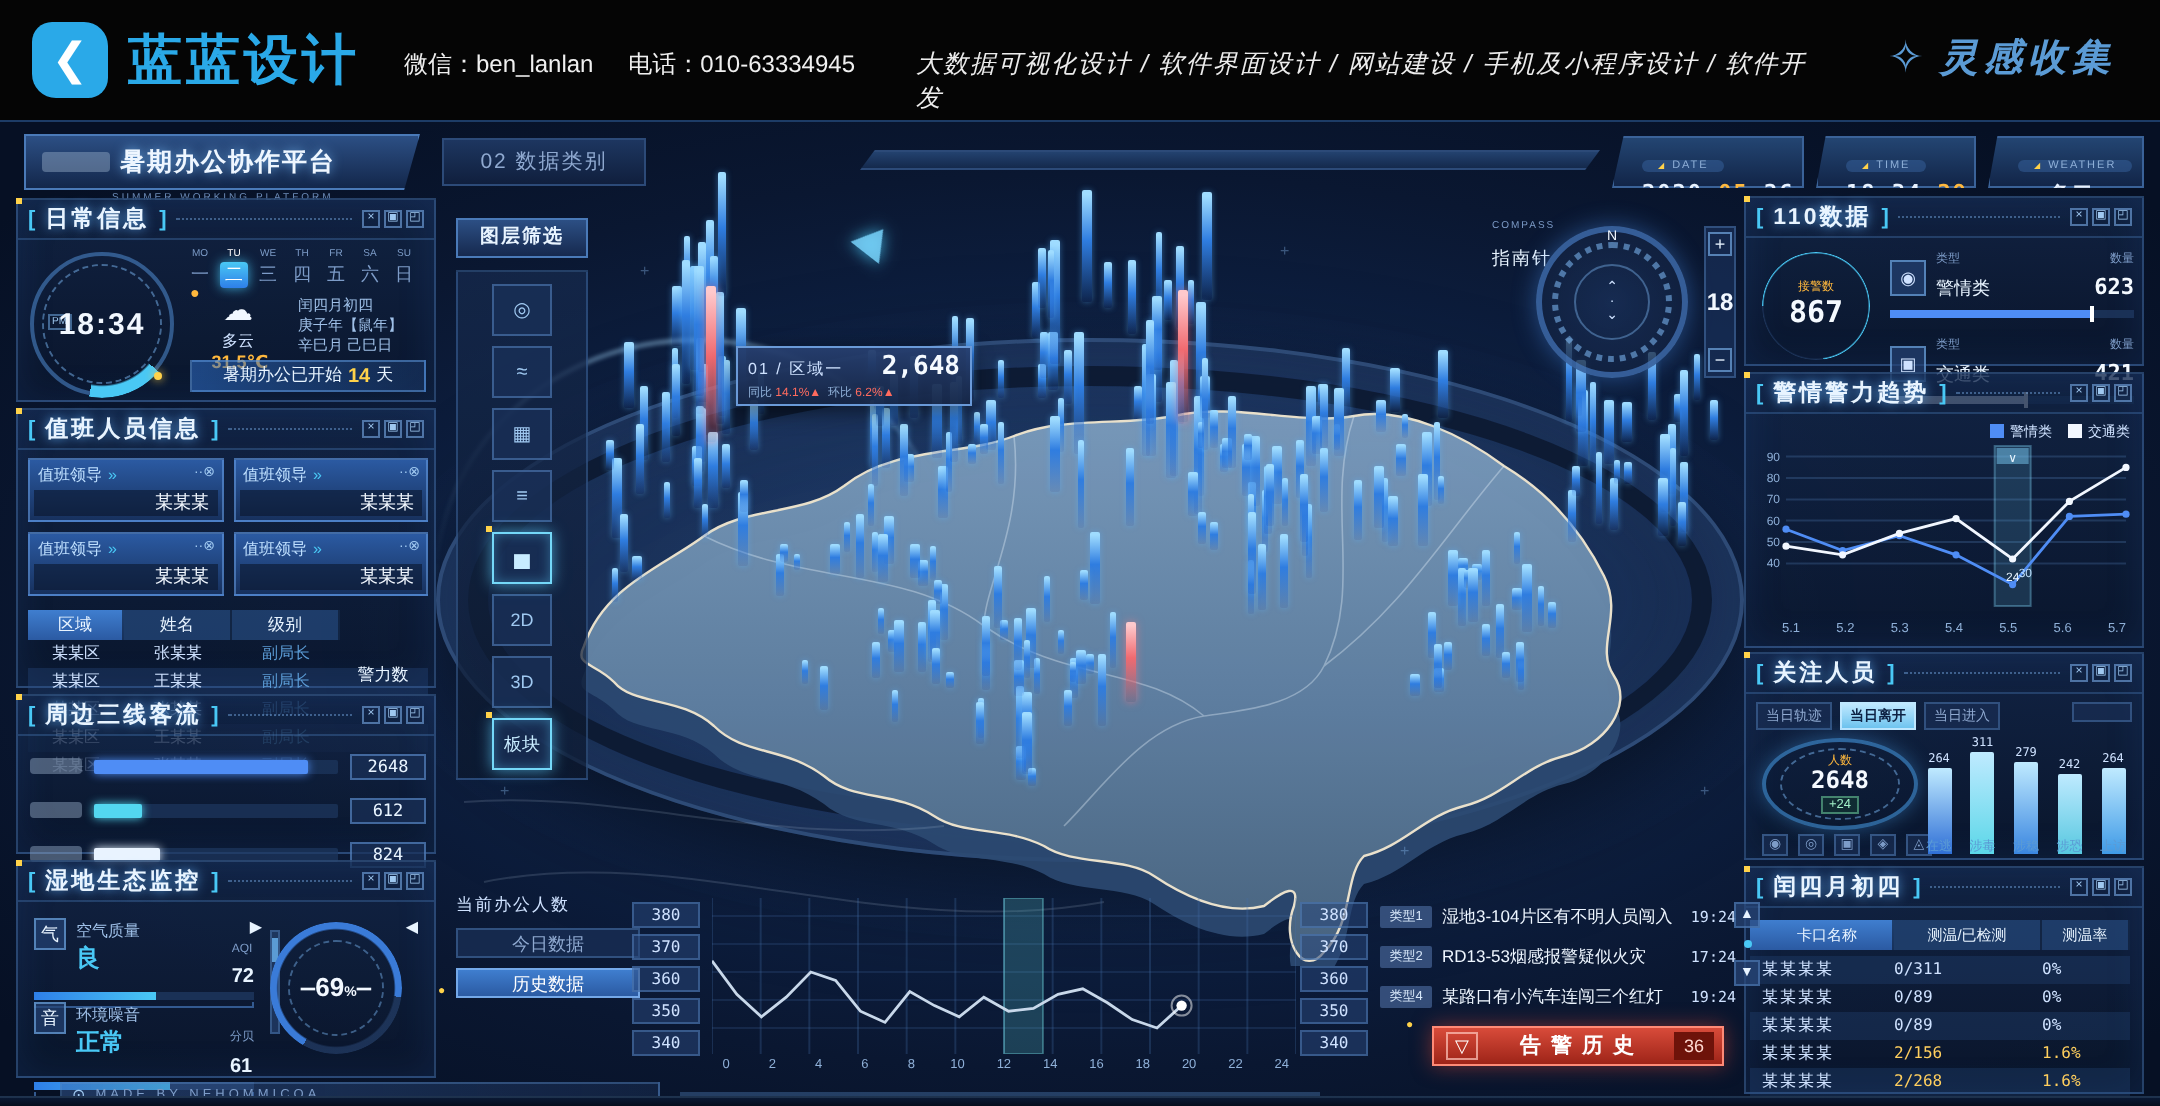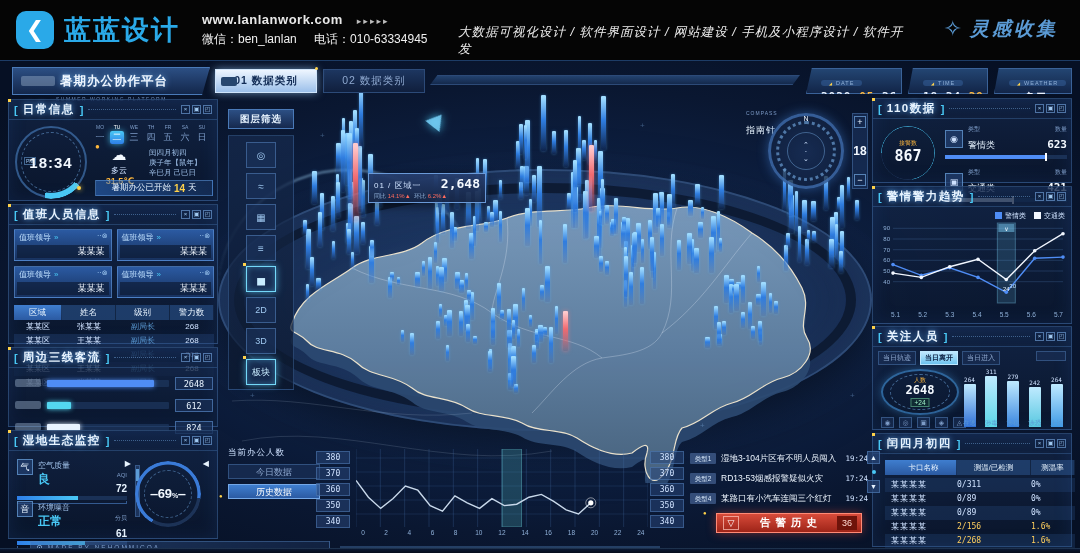--- a/index.html
+++ b/index.html
@@ -105,38 +105,38 @@
   .dcard .dx { position:absolute; right:3px; top:2px; font-size:7px; color:#9fc8f0; }
   .dcard .dname { position:absolute; left:2px; right:2px; bottom:2px; height:13px; background:rgba(10,22,44,.6); color:#f2f8ff; font-size:9px; text-align:right; padding-right:4px; line-height:13px; }
   #duty-table { position:absolute; left:5px; top:100px; width:200px; }
   .dt-head { display:flex; height:15px; }
   .dt-head .dth { font-size:8.5px; color:#e8f4ff; text-align:center; line-height:15px; background:rgba(46,90,150,.55); border-right:1px solid rgba(10,22,44,.6); }
   .dt-head .dth.first { background:linear-gradient(180deg,#3f7ecf,#2b5aa2);font-family:Liberation Serif, serif; }
   .dt-row { display:flex; height:14px; font-size:8px; line-height:14px; }
   .dt-row:nth-child(even) { background:rgba(40,75,130,.35); }
   .dt-c { text-align:center; color:#cfe2ff; overflow:hidden; }
   .dt-c.lvl { color:#5b9bd5; }
-  .c0{width:48px;} .c1{width:54px;} .c2{width:54px;} .c3{width:44px;}
+  .c0{width:48px;} .c1{width:54px;} .c2{width:54px;} .c3{width:44px;margin-top:25px;}
   #duty-table-body { display:block; max-height:72px; overflow:hidden; }
 
   
   #p-pass { left:8px; top:286px; width:210px; height:80px; }
   #passenger-bars { position:absolute; left:6px; top:28px; width:198px; }
   .pb-row { display:flex; align-items:center; height:14px; margin-bottom:8px; }
   .pb-track { flex:1; height:7px; background:rgba(30,55,95,.7); border-radius:1px; margin:0 6px; position:relative; }
   .pb-fill { position:absolute; left:0; top:0; bottom:0; border-radius:1px; }
   .pb-val { width:38px; height:13px; border:1px solid rgba(110,165,235,.5); background:rgba(25,48,88,.7); color:#e8f4ff; font-size:8.5px; text-align:center; line-height:12px; font-family:"DejaVu Sans Mono",monospace; }
 
   
   #p-eco { left:8px; top:369px; width:210px; height:109px; }
   .eco-block { position:absolute; left:8px; width:110px; }
   .eco-ico { width:16px; height:16px; border:1px solid rgba(120,180,240,.6); background:rgba(35,65,115,.7); color:#e8f4ff; font-size:9px; text-align:center; line-height:15px; float:left; margin-right:5px; }
   .eco-lab { font-size:8px; color:#9fc0e8; padding-top:1px; }
   .eco-val { font-size:12px; font-weight:bold; color:#49c8f5; }
-  .eco-unit { float:right; text-align:right; margin-top:-16px; }
+  .eco-unit { float:right; margin-top:-16px; }
   .eco-unit .u { font-size:6px; color:#7d9cc8; display:block; }
   .eco-unit .n { font-size:10px; color:#e8f4ff; font-weight:bold; }
   .eco-prog { clear:both; margin-top:4px; height:4px; background:rgba(30,55,95,.8); position:relative; }
   .eco-prog i { position:absolute; left:0; top:0; bottom:0; background:linear-gradient(90deg,#2e7fe8,#49c8f5); }
   .eco-ticks { height:3px; border-left:1px solid #335a90; border-right:1px solid #335a90; border-bottom:1px solid #335a90; margin-top:1px; }
   .eco-gauge { position:absolute; right:16px; top:30px; width:66px; height:66px; }
   .eg-ring { position:absolute; inset:0; border-radius:50%;
     background:conic-gradient(from 210deg, #3a7bd8 0 248deg, rgba(44,74,120,.55) 248deg 360deg);
     -webkit-mask:radial-gradient(circle, transparent 62%, #000 64% 82%, transparent 84%); mask:radial-gradient(circle, transparent 62%, #000 64% 82%, transparent 84%); }
   .eg-inner { position:absolute; inset:9px; border-radius:50%; border:1px dashed rgba(120,180,240,.45); }
@@ -223,21 +223,21 @@
   #focus-icons { position:absolute; left:8px; top:90px; display:flex; gap:5px; }
   .fico { width:13px; height:11px; border:1px solid rgba(90,140,200,.45); background:rgba(26,48,88,.6); color:#7d9cc8; font-size:7px; text-align:center; line-height:10px; cursor:pointer; }
   #focus-bars { position:absolute; right:6px; top:34px; width:104px; height:66px; display:flex; align-items:flex-end; justify-content:space-between; }
   .fbar-col { width:17px; display:flex; flex-direction:column; align-items:center; }
   .fbar-v { font-size:6px; color:#cfe2ff; margin-bottom:1px; font-family:"DejaVu Sans Mono",monospace; }
   .fbar { width:12px; border-radius:1px 1px 0 0; }
   #focus-xlab { position:absolute; right:6px; top:92px; width:104px; display:flex; justify-content:space-between; }
   #focus-xlab span { width:17px; text-align:center; font-size:6.5px; color:#5b9bd5; }
 
   #p-check { left:872px; top:372px; width:200px; height:114px; }
-  #check-table { position:absolute; left:12px; top:26px; width:190px; }
+  #check-table { position:absolute; left:2px; top:26px; width:190px; }
   .ck-head { display:flex; height:15px; margin-bottom:3px; }
   .ck-head .h { font-size:7.5px; color:#e8f4ff; text-align:center; line-height:15px; background:rgba(46,90,150,.5); border-right:1px solid rgba(10,22,44,.6); }
   .ck-head .h.first { background:linear-gradient(180deg,#3f7ecf,#2b5aa2); }
   .ck-row { display:flex; height:14px; font-size:8px; line-height:14px; }
   .ck-row:nth-child(odd) { background:rgba(40,75,130,.3); }
   .ck-c { color:#cfe2ff; text-align:left; letter-spacing:1px; }
   .ck-c.num { font-family:"DejaVu Sans Mono",monospace; letter-spacing:0; }
   .ck-row.warn .num, .ck-row.warn .rate { color:#ffcf5e; }
   .k0{width:72px; text-align:left; padding-left:6px;} .k1{width:74px;} .k2{width:44px;}
 
@@ -274,24 +274,20 @@
 </style>
 </head>
 <body>
 
 <div id="stage">
 
   <div id="site-header">
     <div class="logo-mark">❮</div>
     <div class="logo-text">蓝蓝设计</div>
     <div class="contact-col">
-      <div class="contact-row1">
-        <span>www.lanlanwork.com</span>
-        <span class="arrows">▸▸▸▸▸</span>
-      </div>
       <div class="contact-row2">
         <b><span>微信：</span><span>ben_lanlan</span></b>
         <b><span>电话：</span><span>010-63334945</span></b>
       </div>
     </div>
     <div class="services">大数据可视化设计 / 软件界面设计 / 网站建设 / 手机及小程序设计 / 软件开发</div>
     <div class="collect">
       <span class="star">✧</span>
       <span class="ctext">灵感收集</span>
     </div>
@@ -572,21 +568,20 @@
         <div class="dec-plus" style="left: 850px; top: 330px;">+</div>
       </div>
     <div class="plane-marker"></div>
 
     <div class="title-plate">
       <span class="mask" style="width:34px;height:10px;"></span>
       <span class="title-text">暑期办公协作平台</span>
     </div>
     <div class="title-sub">SUMMER WORKING PLATFORM</div>
     <div class="tabs-row" id="tabs-row">
-        <div class="tab active">01 数据类别</div>
         <div class="tab inactive">02 数据类别</div>
       </div>
     <div class="topbar-line"></div>
 
     <div class="info-seg" style="left:806px;width:96px;">
       <span class="info-label">DATE</span>
       <div class="info-value"><span>2020</span>.<span class="hl">05</span>.<span>26</span></div>
     </div>
     <div class="info-seg" style="left:908px;width:80px;">
       <span class="info-label">TIME</span>

